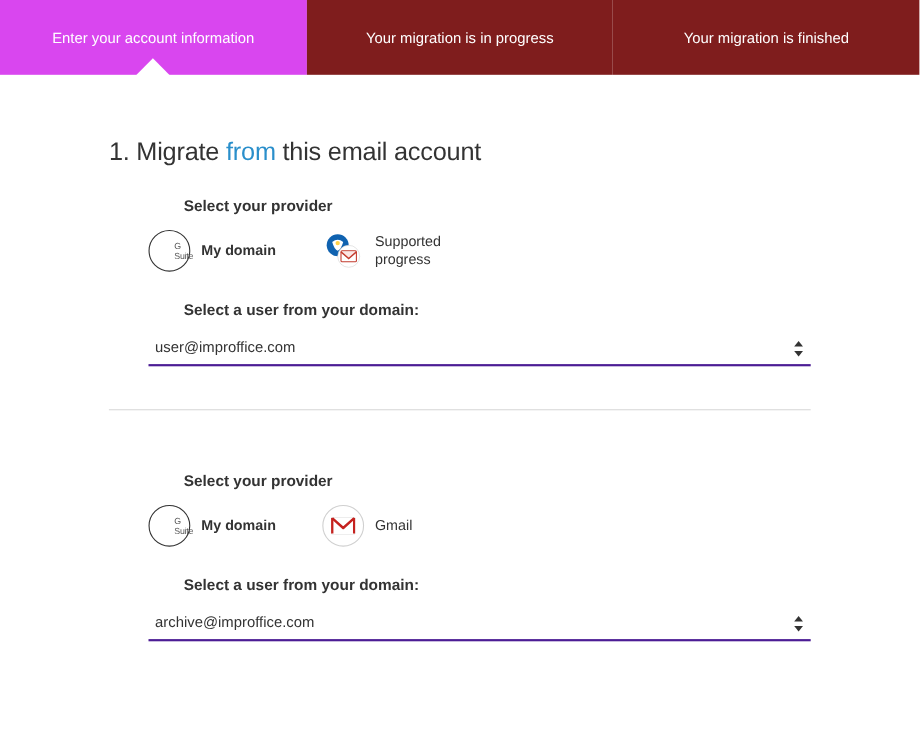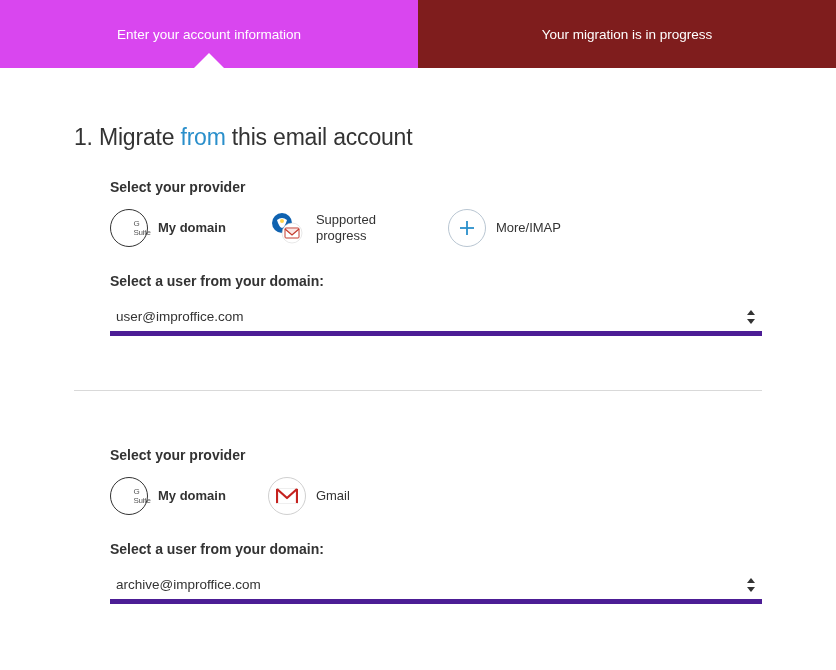--- a/index.html
+++ b/index.html
@@ -31,21 +31,21 @@
     position: absolute;
     bottom: -1px;
     left: 50%;
     transform: translateX(-50%);
     width: 0; height: 0;
     border-left: 16px solid transparent;
     border-right: 16px solid transparent;
     border-bottom: 16px solid #fff;
   }
   .content {
-    padding: 0 74px;
+    padding: 0 99px;
   }
   .section {
     padding-top: 56px;
     padding-bottom: 34px;
     border-bottom: 1px solid #d9d9d9;
   }
   .section:last-child { border-bottom: none; padding-bottom: 0;}
   .step-heading {
     font-size: 23px;
     font-weight: 400;
@@ -54,20 +54,21 @@
     letter-spacing: -0.2px;
   }
   .hl-blue { color: #2a8fcb; }
   .sub {
     margin-left: 36px;
   }
   .sub-label {
     font-weight: 700;
     font-size: 14px;
     margin-bottom: 14px;
+    margin-left: 32px;
   }
   .provider-row {
     display: flex;
     align-items: center;
     gap: 42px;
     margin-bottom: 26px;
   }
   .provider-option {
     display: flex;
     align-items: center;
@@ -93,23 +94,23 @@
   .provider-label-bold { font-weight: 700; }
   .gsuite-text {
     font-size: 8px;
     color: #555;
     letter-spacing: -0.2px;
     margin-left: 26px;
   }
   .plus-svg { width: 18px; height: 18px; }
   .select-wrap {
     position: relative;
-    border-bottom: 5px solid #4c1d95;
+    border-bottom: 2px solid #4c1d95;
     padding: 4px 4px 6px 6px;
-    margin-bottom: 20px;
+    margin-bottom: 5px;
   }
   .select-value {
     font-size: 13.5px;
     color: #333;
   }
   .select-caret {
     position: absolute;
     right: 6px;
     top: 50%;
     transform: translateY(-50%);
@@ -138,20 +139,23 @@
 </head>
 <body>
 
 <div class="tabs">
   <div class="tab tab-active">
     <span>Enter your account information</span>
     <div class="tab-arrow"></div>
   </div>
   <div class="tab tab-inactive">
     <span>Your migration is in progress</span>
+  </div>
+  <div class="tab tab-inactive">
+    <span>Your migration is finished</span>
   </div>
 </div>
 
 <div class="content">
 
   <div class="section">
     <h2 class="step-heading">
       <span>1. Migrate </span><span class="hl-blue">from</span><span> this email account</span>
     </h2>
     <div class="sub">
@@ -173,29 +177,20 @@
               <circle cx="14" cy="12" r="2" fill="#ffd24a"></circle>
               <circle cx="24" cy="24" r="10" fill="#fff" stroke="#d0d0d0" stroke-width="0.5"></circle>
               <rect x="17" y="19" width="14" height="10" rx="1" fill="#fff" stroke="#c23b2e" stroke-width="1"></rect>
               <path d="M17 20 L24 26 L31 20" fill="none" stroke="#c23b2e" stroke-width="1.3"></path>
               <path d="M17 20 L24 26 L31 20 L31 20 L24 20 Z" fill="#e2574c" opacity="0.15"></path>
             </svg>
           </div>
           <span class="provider-label">Supported progress</span>
         </div>
 
-        <div class="provider-option">
-          <div class="provider-circle" style="border-color:#b9c6d2;">
-            <svg class="plus-svg" viewBox="0 0 18 18">
-              <line x1="9" y1="2" x2="9" y2="16" stroke="#2a8fcb" stroke-width="1.8"></line>
-              <line x1="2" y1="9" x2="16" y2="9" stroke="#2a8fcb" stroke-width="1.8"></line>
-            </svg>
-          </div>
-          <span class="provider-label">More/IMAP</span>
-        </div>
 
       </div>
 
       <div class="sub-label">Select a user from your domain:</div>
       <div class="select-wrap">
         <span class="select-value">user@improffice.com</span>
         <span class="select-caret"></span>
       </div>
     </div>
   </div>

